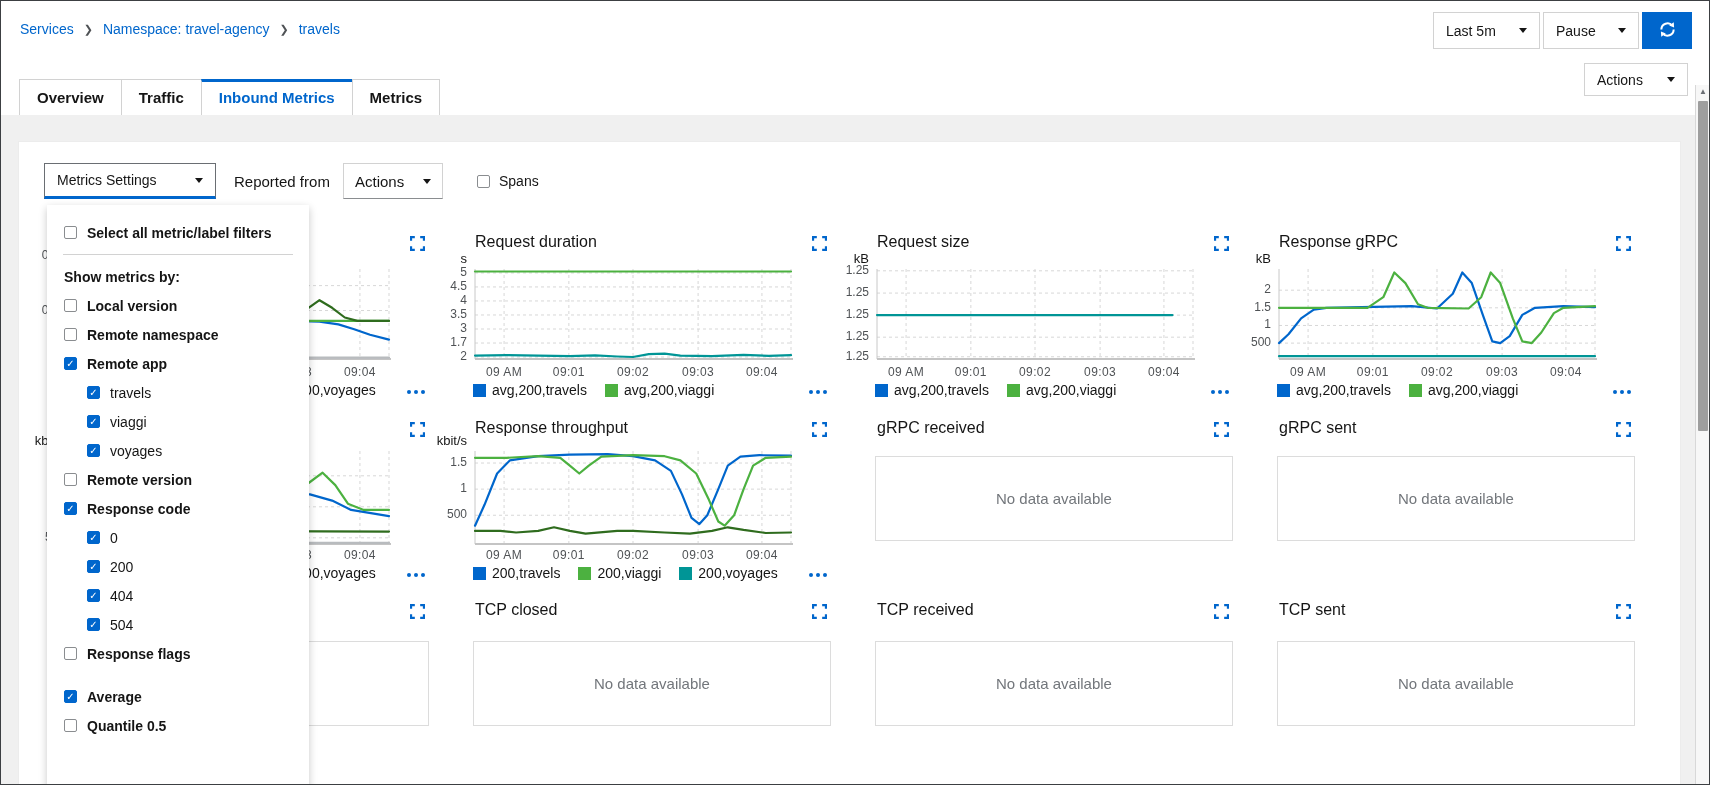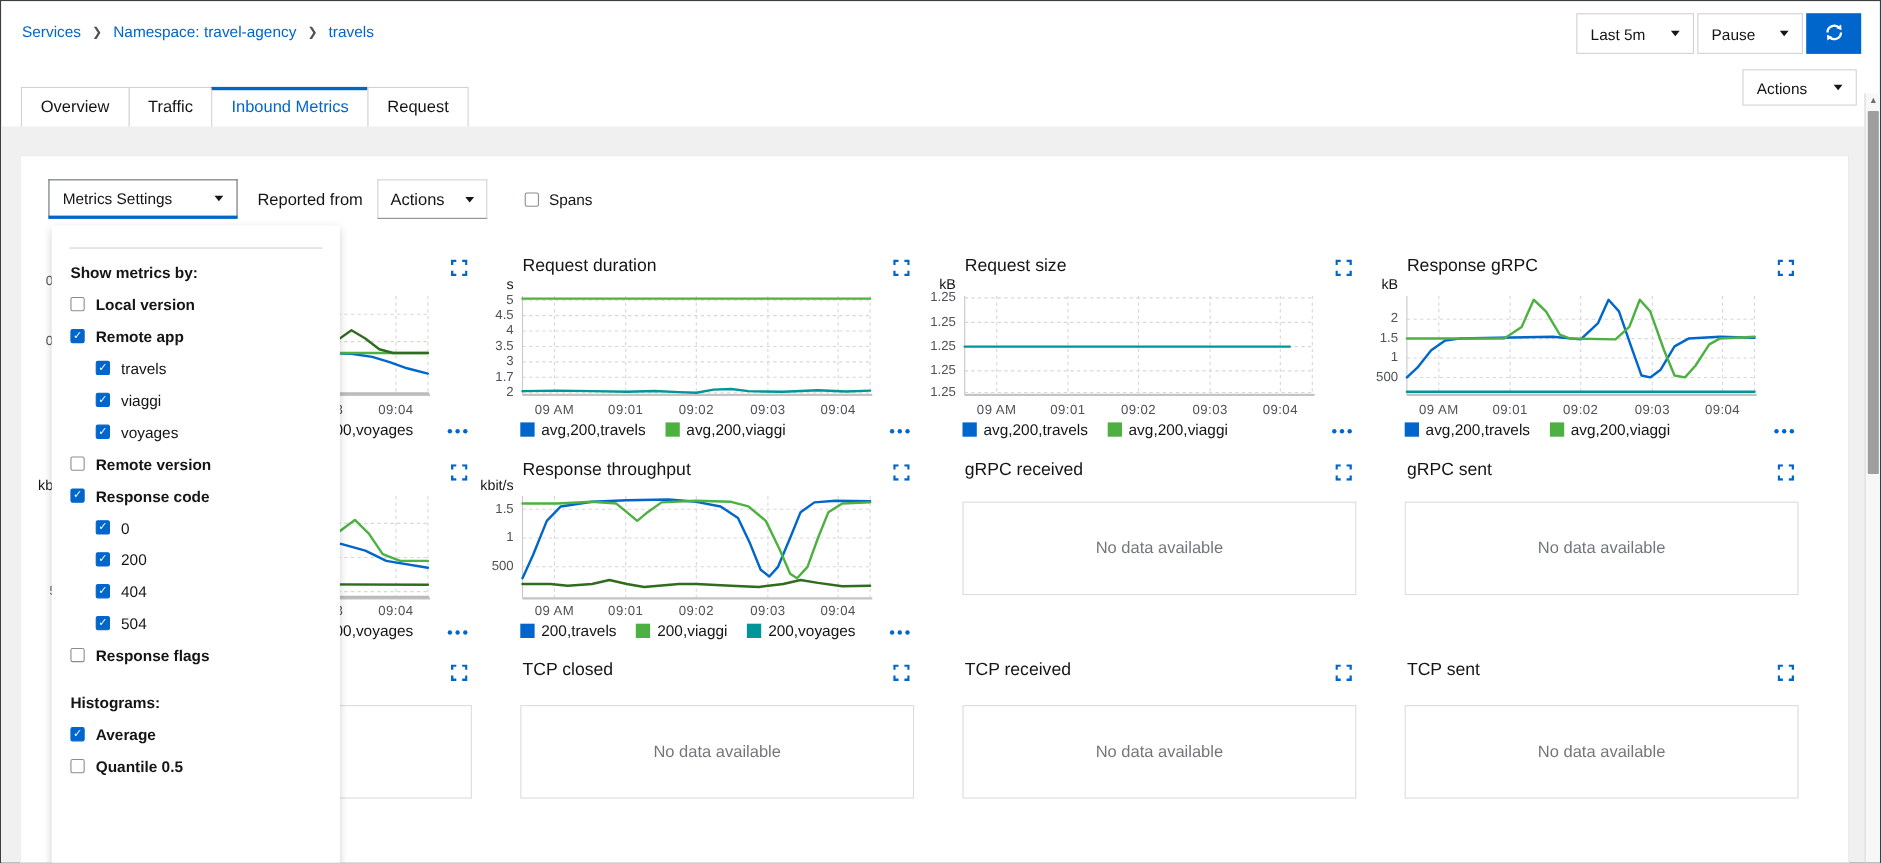--- a/index.html
+++ b/index.html
@@ -14,21 +14,21 @@
 
   .ctrl { position:absolute; background:#fff; border:1px solid #d2d2d2; display:flex; align-items:center; justify-content:space-between; padding:0 12px; font-size:14px; cursor:pointer; }
   .ctrl-duration { left:1432px; top:11px; width:107px; height:37px; }
   .ctrl-pause    { left:1542px; top:11px; width:96px;  height:37px; }
   .btn-refresh   { position:absolute; left:1641px; top:11px; width:50px; height:37px; background:#0066cc; border:none; display:flex; align-items:center; justify-content:center; cursor:pointer; }
   .ctrl-actions  { left:1583px; top:62px; width:104px; height:33px; }
 
   .caret { width:0; height:0; border:4px solid transparent; border-top:5px solid #151515; margin-top:4px; margin-left:10px; }
 
   .tabs { position:absolute; left:18px; top:78px; display:flex; }
-  .tab { background:#fff; border:1px solid #d2d2d2; padding:9px 17px 8px 17px; font-size:15px; color:#151515; cursor:pointer; margin-left:-1px; height:38px; }
+  .tab { background:#fff; border:1px solid #d2d2d2; padding:9px 17px 8px 17px; font-size:15px; color:#151515; cursor:pointer; margin-left:-1px; height:38px;font-weight:bold; }
   .tab:first-child { margin-left:0; }
   .tab.active { border-top:3px solid #0066cc; color:#0066cc; padding-top:7px; border-bottom-color:#fff; }
 
   .content-bg { position:absolute; left:0; top:114px; width:1694px; height:671px; background:#f0f0f0; }
   .card { position:absolute; left:17px; top:140px; width:1663px; height:700px; background:#fff; border:1px solid #ececec; }
 
   
   .ms-btn { position:absolute; left:43px; top:162px; width:172px; height:36px; background:#fff; border:1px solid #6a6e73; border-bottom:3px solid #0066cc; display:flex; align-items:center; justify-content:space-between; padding:4px 12px; font-size:14px; cursor:pointer; z-index:20; }
   .reported-from { position:absolute; left:233px; top:172px; font-size:15px; }
   .src-sel { position:absolute; left:342px; top:162px; width:100px; height:36px; background:#fff; border:1px solid #d2d2d2; border-bottom:1px solid #8a8d90; display:flex; align-items:center; justify-content:space-between; padding:0 11px; font-size:15px; cursor:pointer; }
@@ -102,21 +102,21 @@
   </button>
   <div class="ctrl ctrl-actions">
     <span>Actions</span>
     <span class="caret"></span>
   </div>
 
   <div class="tabs">
     <div class="tab">Overview</div>
     <div class="tab">Traffic</div>
     <div class="tab active">Inbound Metrics</div>
-    <div class="tab">Request</div>
+    <div class="tab">Metrics</div>
   </div>
 
   <div class="content-bg"></div>
   <div class="card"></div>
 
   <div class="ms-btn">
     <span>Metrics Settings</span>
     <span class="caret"></span>
   </div>
   <span class="reported-from">Reported from</span>
@@ -490,27 +490,35 @@
       <div class="c-title">TCP sent</div>
       <span class="c-expand"><svg width="15" height="15" viewBox="0 0 14 14">
           <path d="M1 4.5V1h3.5M9.5 1H13v3.5M13 9.5V13H9.5M4.5 13H1V9.5" fill="none" stroke="#0066CC" stroke-width="2"></path>
         </svg></span>
       <div class="nd-box" style="top: 40px;">
         <div class="nd-text">No data available</div>
       </div>
     </div>
 
   <div class="menu" id="metrics-menu">
+      <div class="mrow top">
+        <span class="cb"></span>
+        <span>Select all metric/label filters</span>
+      </div>
       <div class="mdivider"></div>
       <div class="mhead">Show metrics by:</div>
       <div class="mrow top">
         <span class="cb"></span>
         <span>Local version</span>
       </div>
       <div class="mrow top">
+        <span class="cb"></span>
+        <span>Remote namespace</span>
+      </div>
+      <div class="mrow top">
         <span class="cb checked">✓</span>
         <span>Remote app</span>
       </div>
       <div class="mrow sub">
         <span class="cb checked">✓</span>
         <span>travels</span>
       </div>
       <div class="mrow sub">
         <span class="cb checked">✓</span>
         <span>viaggi</span>
@@ -541,21 +549,20 @@
       </div>
       <div class="mrow sub">
         <span class="cb checked">✓</span>
         <span>504</span>
       </div>
       <div class="mrow top">
         <span class="cb"></span>
         <span>Response flags</span>
       </div>
       <div class="mgap"></div>
-      <div class="mhead">Histograms:</div>
       <div class="mrow top">
         <span class="cb checked">✓</span>
         <span>Average</span>
       </div>
       <div class="mrow top">
         <span class="cb"></span>
         <span>Quantile 0.5</span>
       </div>
     </div>
 

